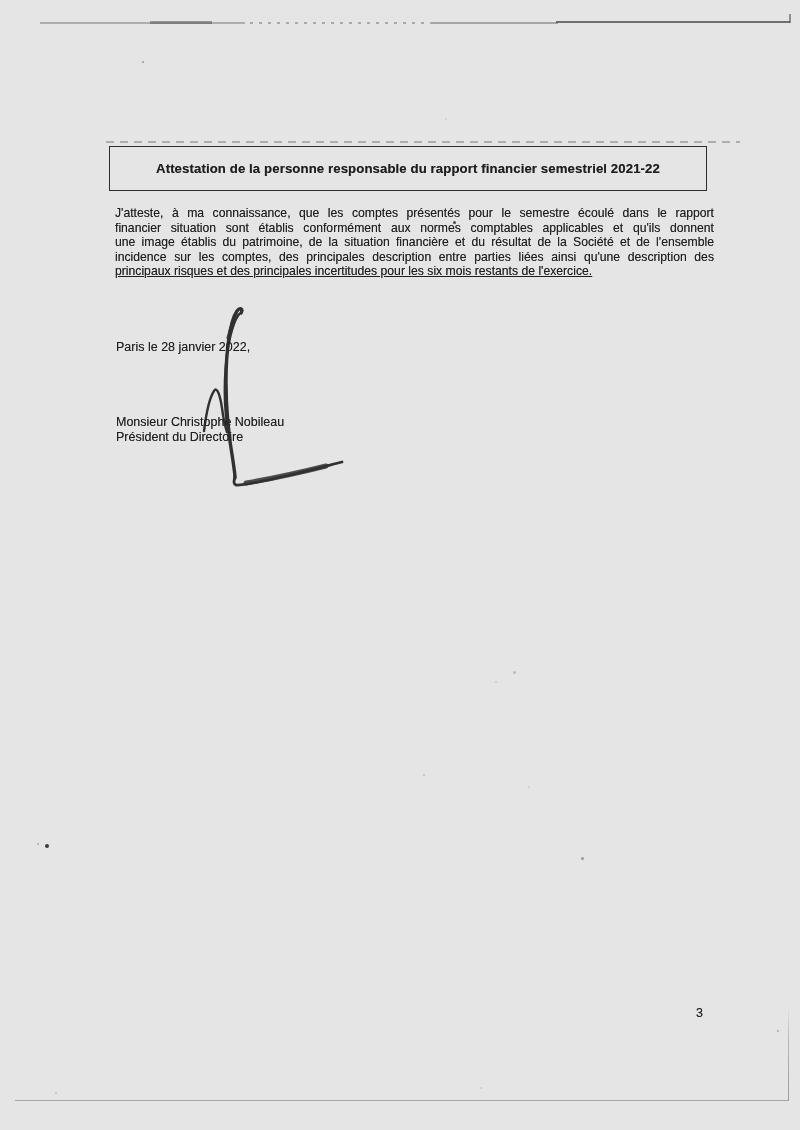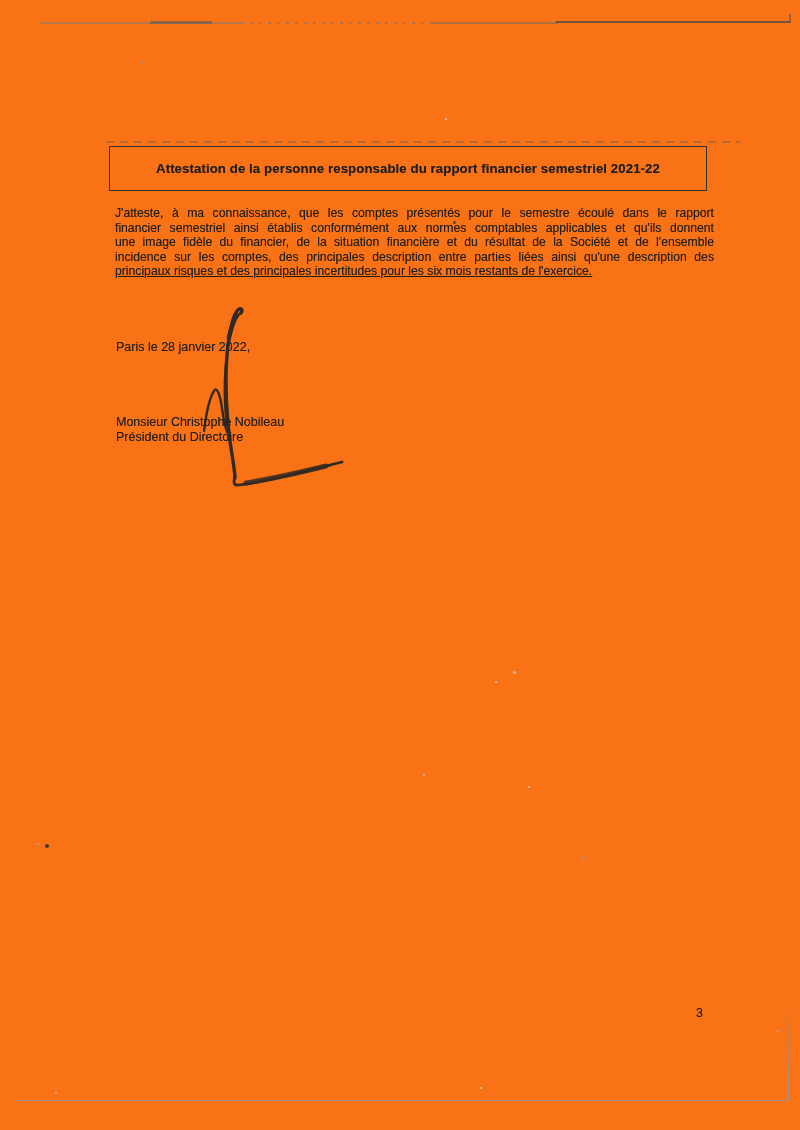--- a/index.html
+++ b/index.html
@@ -4,21 +4,21 @@
 <style>
   html, body {
     margin: 0;
     padding: 0;
     background: #ffffff;
   }
   .page {
     position: relative;
     width: 800px;
     height: 1130px;
-    background: #f97316;
+    background: #e5e5e5;
     font-family: "Liberation Sans", sans-serif;
     color: #1e1e1e;
     overflow: hidden;
   }
   .doc-text {
     text-shadow: 0 0 0.4px rgba(30,30,30,0.55);
   }
 
   
   .title-box {
@@ -122,22 +122,22 @@
     <div class="artifact seg-hook"></div>
   </div>
   <div class="artifact seg-title-streak"></div>
 
   <div class="title-box">
     <div class="title-text doc-text">Attestation de la personne responsable du rapport financier semestriel 2021-22</div>
   </div>
 
   <div class="body-par doc-text">
     <div class="jline">J'atteste, à ma connaissance, que les comptes présentés pour le semestre écoulé dans le rapport</div>
-    <div class="jline">financier semestriel ainsi établis conformément aux normes comptables applicables et qu'ils donnent</div>
-    <div class="jline">une image fidèle du financier, de la situation financière et du résultat de la Société et de l'ensemble</div>
+    <div class="jline">financier situation sont établis conformément aux normes comptables applicables et qu'ils donnent</div>
+    <div class="jline">une image établis du patrimoine, de la situation financière et du résultat de la Société et de l'ensemble</div>
     <div class="jline">incidence sur les comptes, des principales description entre parties liées ainsi qu'une description des</div>
     <div class="jline-last">principaux risques et des principales incertitudes pour les six mois restants de l'exercice.</div>
   </div>
 
   <div class="date-line doc-text">Paris le 28 janvier 2022,</div>
 
   <div class="signatory doc-text">
     <div>Monsieur Christophe Nobileau</div>
     <div>Président du Directoire</div>
   </div>

